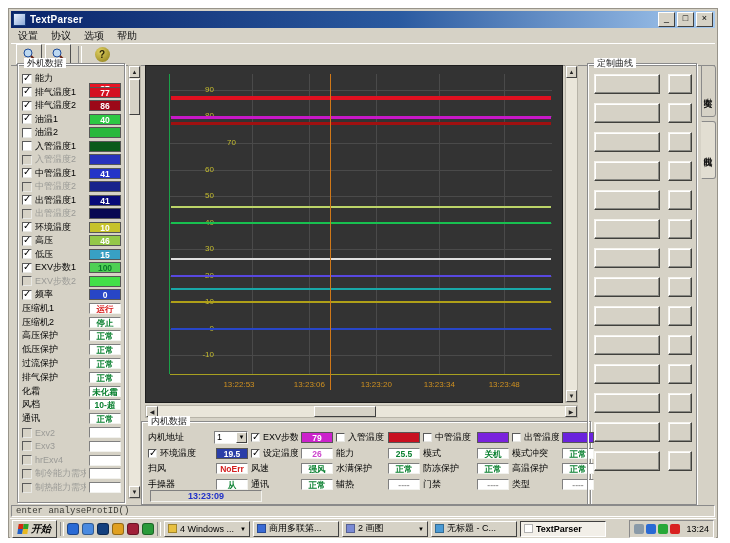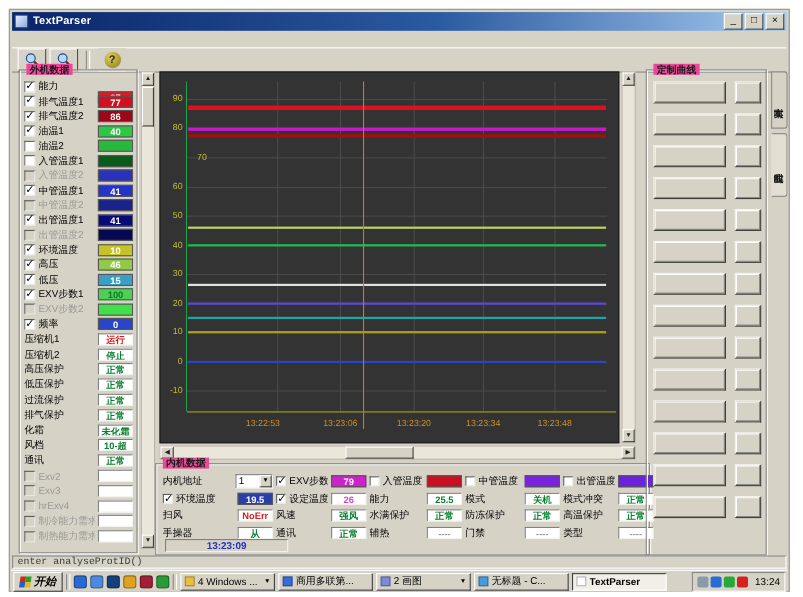--- a/index.html
+++ b/index.html
@@ -13,42 +13,42 @@
   .wbtn{width:15px;height:13px;background:#d6d2c6;border:1px solid;border-color:#fff #404040 #404040 #fff;font-size:9px;line-height:11px;text-align:center;margin-left:2px;color:#000;flex:none;}
   
   .menubar{position:absolute;left:2px;top:20px;right:2px;height:14px;display:flex;gap:13px;padding-left:7px;font-size:10px;align-items:center;color:#111;}
   .menu-item{cursor:default;}
   .toolbar{position:absolute;left:2px;top:34px;right:2px;height:23px;border-top:1px solid #fff;border-bottom:1px solid #8a8a8a;display:flex;align-items:center;padding-left:5px;gap:3px;box-sizing:border-box;}
   .tool-btn{width:24px;height:19px;background:#d6d2c6;border:1px solid;border-color:#fff #505050 #505050 #fff;display:flex;align-items:center;justify-content:center;}
   .tool-sep{width:2px;height:17px;border-left:1px solid #8a8a8a;border-right:1px solid #fff;margin:0 4px;}
   .helpc{width:15px;height:15px;border-radius:50%;background:radial-gradient(circle at 35% 30%,#e0d060,#8a7a18);color:#2a2408;font-size:10px;font-weight:bold;text-align:center;line-height:15px;}
   
   .group{position:absolute;border:1px solid #8a8a8a;box-shadow:inset 1px 1px 0 #fff,1px 1px 0 #fff;box-sizing:border-box;}
-  .legend{position:absolute;top:-6px;left:6px;background:#ec4899;font-size:9px;padding:0 3px;color:#1a1a1a;line-height:10px;font-weight:bold;}
+  .legend{position:absolute;top:-6px;left:6px;background:#ffffff;font-size:9px;padding:0 3px;color:#1a1a1a;line-height:10px;}
   
   #left-list{position:absolute;left:4px;top:8px;right:3px;bottom:3px;overflow:hidden;}
   .lrow{display:flex;align-items:center;height:13.5px;gap:3px;}
   .srow{height:13.8px;}
   .cbx{width:10px;height:10px;flex:none;background:#fff;border:1px solid;border-color:#5a5a5a #e8e8e4 #e8e8e4 #5a5a5a;position:relative;display:inline-block;box-sizing:border-box;}
   .cbx.on::after{content:"\2713";position:absolute;left:0px;top:-3px;font-size:10px;color:#000;}
   .cbx.dis{background:#d6d2c6;}
   .cbx.sm{width:9px;height:9px;}
   .llab{font-size:9px;color:#000;flex:1;white-space:nowrap;overflow:hidden;}
   .dim{color:#9a9a96;}
   .lbadge{width:32px;height:11px;flex:none;border:1px solid #565656;font-size:8.5px;font-weight:bold;text-align:center;line-height:11px;box-sizing:border-box;overflow:hidden;}
   .vbox{width:32px;height:11px;flex:none;background:#fff;border:1px solid;border-color:#808080 #f2f2ee #f2f2ee #808080;font-size:8.5px;font-weight:bold;text-align:center;line-height:10px;box-sizing:border-box;overflow:hidden;}
   
   .sbtrack{position:absolute;background:#eae6da;border:1px solid #b8b4a8;box-sizing:border-box;}
   .sb-btn{position:absolute;background:#d6d2c6;border:1px solid;border-color:#fff #404040 #404040 #fff;font-size:6px;line-height:10px;text-align:center;color:#222;box-sizing:border-box;}
   .sb-thumb{position:absolute;background:#d6d2c6;border:1px solid;border-color:#fff #404040 #404040 #fff;box-sizing:border-box;}
   
   #chart{position:absolute;left:136px;top:56px;width:418px;height:338px;background:#333333;border:1px solid #1d1d1d;box-sizing:border-box;overflow:hidden;}
   .hgrid{position:absolute;height:1px;background:#4a4a4a;}
   .vgrid{position:absolute;width:1px;background:#4a4a4a;}
-  .ytick{position:absolute;left:0;width:20px;text-align:right;font-size:8px;}
+  .ytick{position:absolute;left:0;width:20px;text-align:right;font-size:8px;padding-left:48px;}
   .xtick{position:absolute;font-size:8px;width:48px;text-align:center;}
   .sline{position:absolute;}
   .vaxis{position:absolute;width:1px;}
   .haxis{position:absolute;height:1px;}
   .cursorline{position:absolute;width:1px;}
   
   #rp-rows{position:absolute;left:6px;top:10px;right:4px;bottom:4px;}
   .rprow{display:flex;gap:8px;margin-bottom:9px;align-items:center;}
   .rbtn{background:#d6d2c6;border:1px solid;border-color:#f6f4ee #40403c #40403c #f6f4ee;box-shadow:inset -1px -1px 0 #8a8a84,inset 1px 1px 0 #fff;height:20px;padding:0;}
   .rbtn.wide{width:66px;}
@@ -90,20 +90,26 @@
   <div class="screen">
 
     <div class="titlebar">
       <span class="appicon"></span>
       <span class="title-text">TextParser</span>
       <span class="wbtn">_</span>
       <span class="wbtn">□</span>
       <span class="wbtn">×</span>
     </div>
 
+    <div class="menubar" id="menubar">
+        <span class="menu-item">设置</span>
+        <span class="menu-item">协议</span>
+        <span class="menu-item">选项</span>
+        <span class="menu-item">帮助</span>
+      </div>
 
     <div class="toolbar">
       <span class="tool-btn">
         <svg width="15" height="15">
             <circle cx="6" cy="6" r="4" fill="#bcd8f0" stroke="#1a4a9a"></circle>
             <line x1="9" y1="9" x2="13" y2="13" stroke="#6a2418" stroke-width="2"></line>
           </svg>
       </span>
       <span class="tool-btn">
         <svg width="15" height="15">

